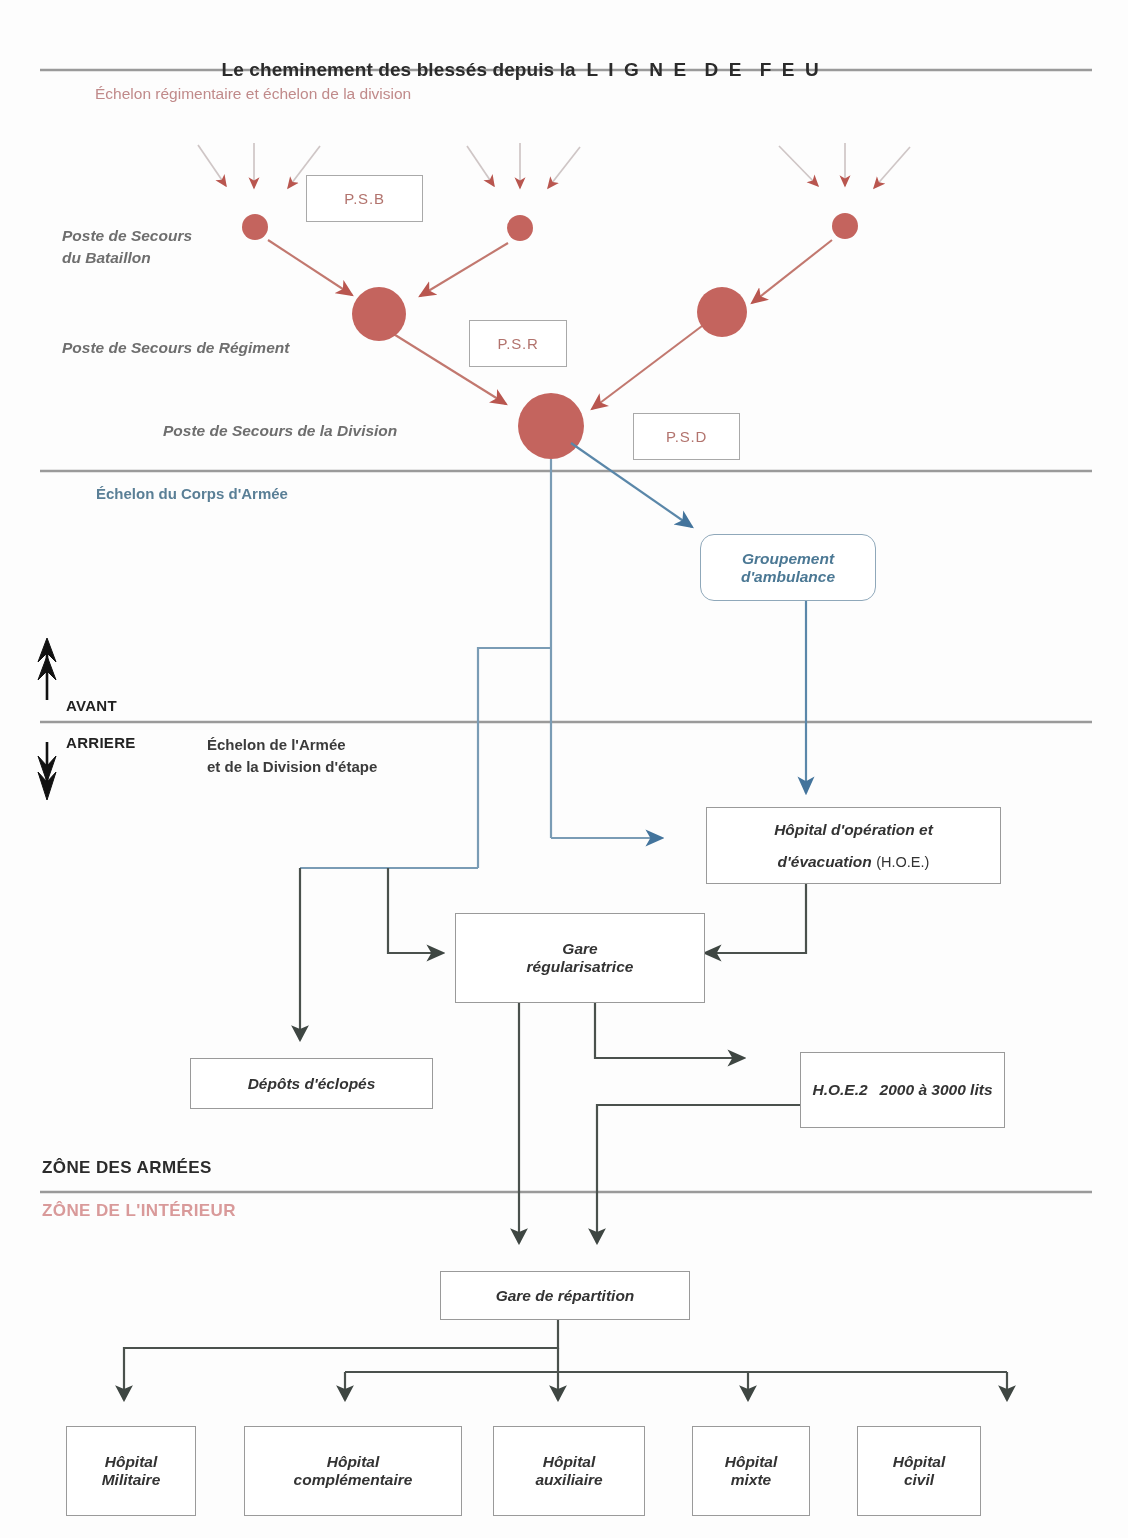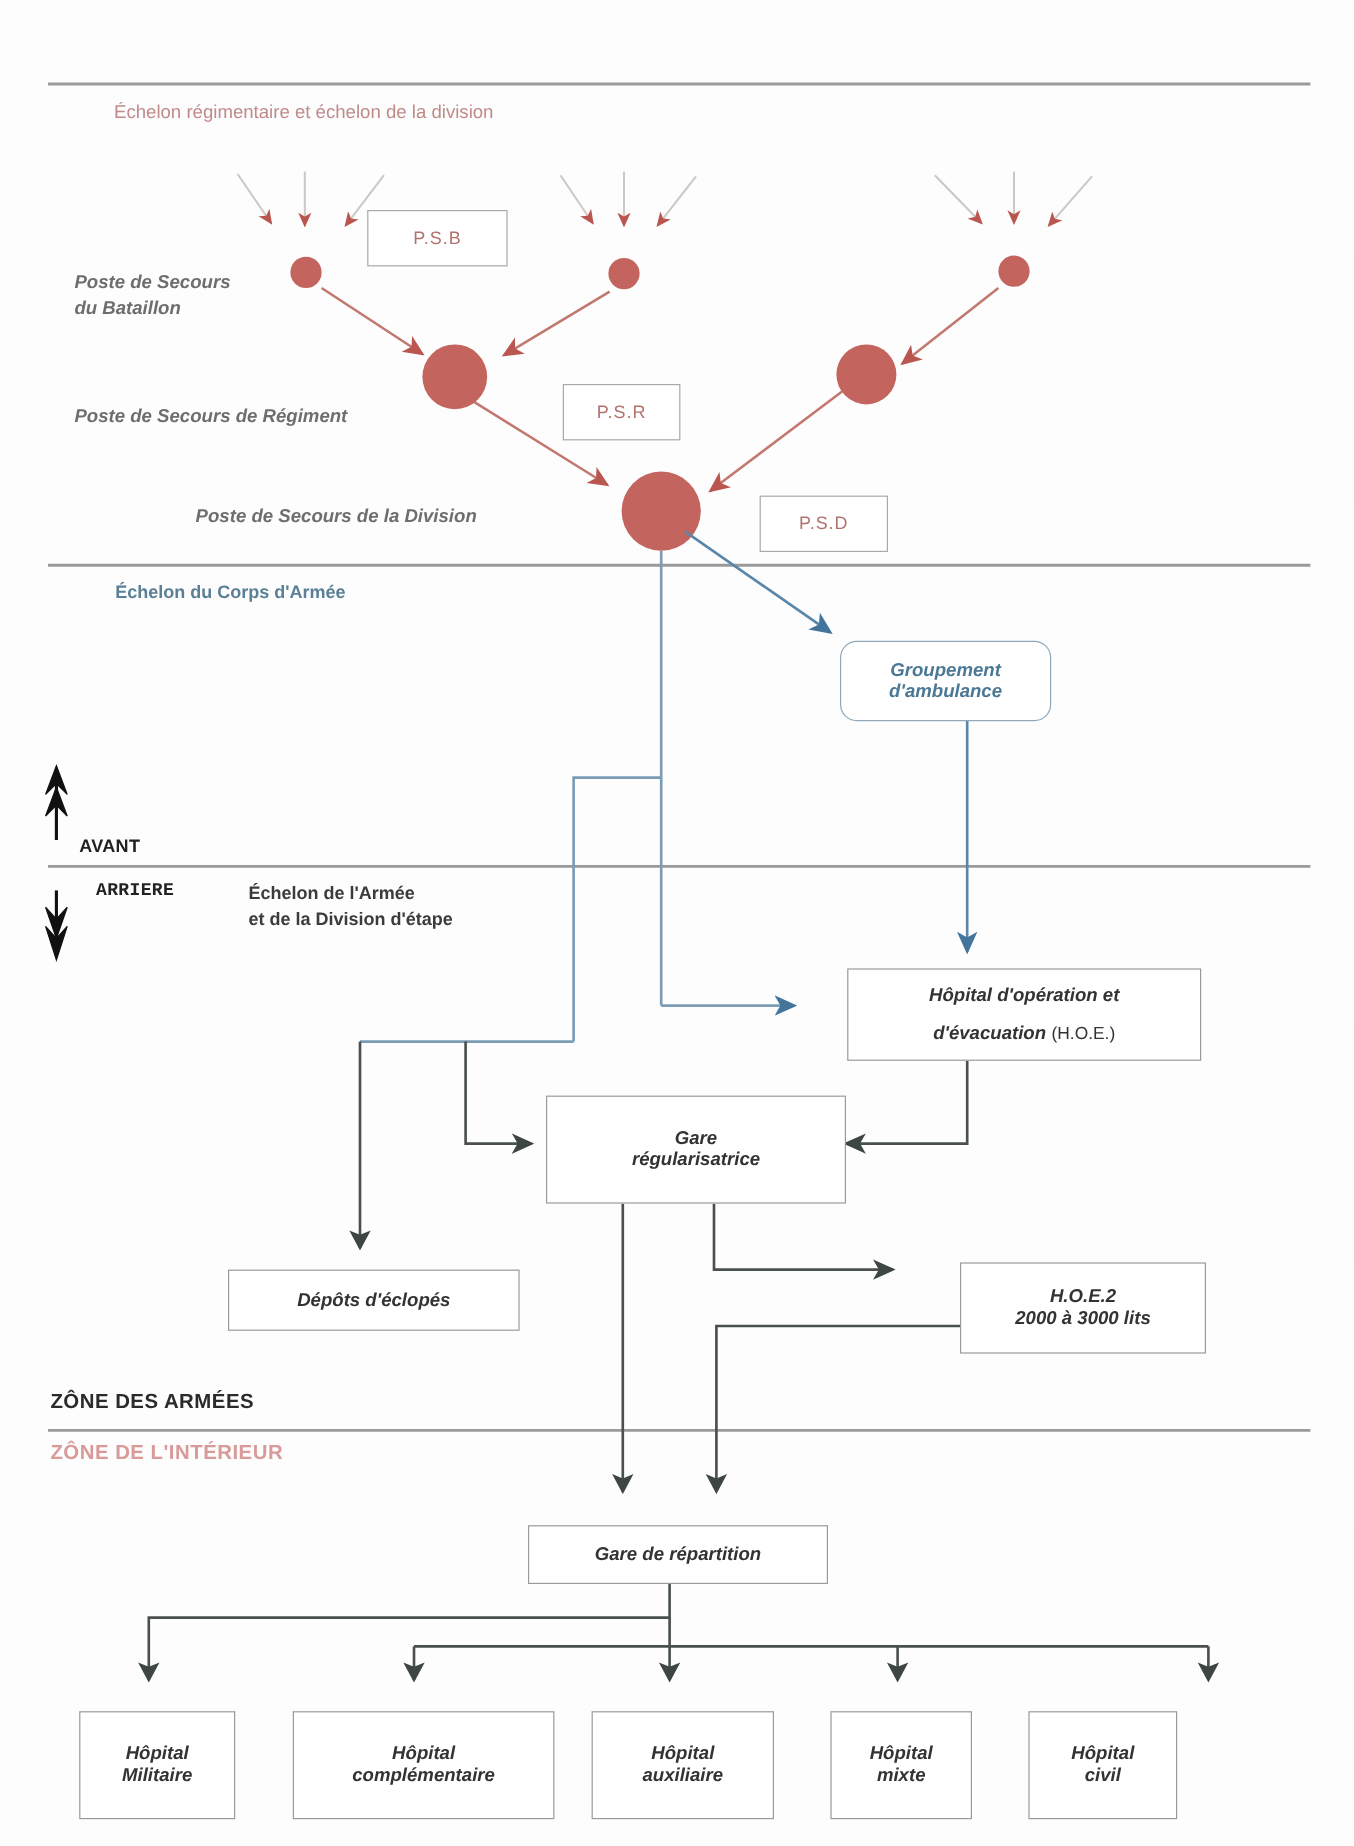--- a/index.html
+++ b/index.html
@@ -138,30 +138,33 @@
         <path d="M38,680 L47,656 L56,680 L47,671 Z"></path>
       </g>
       <g>
         <line x1="47" y1="742" x2="47" y2="790" stroke-width="2.6"></line>
         <path d="M38,772 L47,800 L56,772 L47,782 Z"></path>
         <path d="M38,756 L47,782 L56,756 L47,766 Z"></path>
       </g>
     </g>
   </svg>
 
+  <div class="lbl title" style="left:200px;top:34px;">
+    <span>Le cheminement des blessés depuis la</span><span>&nbsp;&nbsp;</span><span class="spaced">L I G N E  D E  F E U</span>
+  </div>
 
   <div class="lbl sub-pink" style="left:95px;top:84px;">Échelon régimentaire et échelon de la division</div>
 
   <div class="lbl sub-blue" style="left:96px;top:484px;">Échelon du Corps d'Armée</div>
 
   <div class="lbl sub-dark" style="left:207px;top:735px;">Échelon de l'Armée</div>
   <div class="lbl sub-dark" style="left:207px;top:757px;">et de la Division d'étape</div>
 
   <div class="lbl avant" style="left:66px;top:696px;">AVANT</div>
-  <div class="lbl avant" style="left:80px;top:733px;font-family:Liberation Mono, monospace;">ARRIERE</div>
+  <div class="lbl avant" style="left:66px;top:733px;">ARRIERE</div>
 
   <div class="lbl zone-dark" style="left:42px;top:1157px;">ZÔNE DES ARMÉES</div>
   <div class="lbl zone-pink" style="left:42px;top:1200px;">ZÔNE DE L'INTÉRIEUR</div>
 
   <div class="lbl italic-grey" style="left:62px;top:226px;">Poste de Secours</div>
   <div class="lbl italic-grey" style="left:62px;top:248px;">du Bataillon</div>
 
   <div class="lbl italic-grey" style="left:62px;top:338px;">Poste de Secours de Régiment</div>
 
   <div class="lbl italic-grey" style="left:163px;top:421px;">Poste de Secours de la Division</div>
@@ -191,21 +194,21 @@
 
   <div class="ebox" style="left:190px;top:1058px;width:243px;height:51px;">
     <span class="t italic-dark">Dépôts d'éclopés</span>
   </div>
 
   <div class="ebox" style="left:455px;top:913px;width:250px;height:90px;flex-direction:column;">
     <span class="t italic-dark">Gare</span>
     <span class="t italic-dark">régularisatrice</span>
   </div>
 
-  <div class="ebox" style="left:800px;top:1052px;width:205px;height:76px;flex-direction:column;">
+  <div class="ebox" style="left:800px;top:1052px;width:205px;height:76px;flex-direction:row;">
     <span class="t italic-dark">H.O.E.2</span>
     <span class="t italic-dark">2000 à 3000 lits</span>
   </div>
 
   <div class="ebox" style="left:440px;top:1271px;width:250px;height:49px;">
     <span class="t italic-dark">Gare de répartition</span>
   </div>
 
   <div class="ebox" style="left:66px;top:1426px;width:130px;height:90px;flex-direction:column;">
     <span class="t italic-dark">Hôpital</span>

